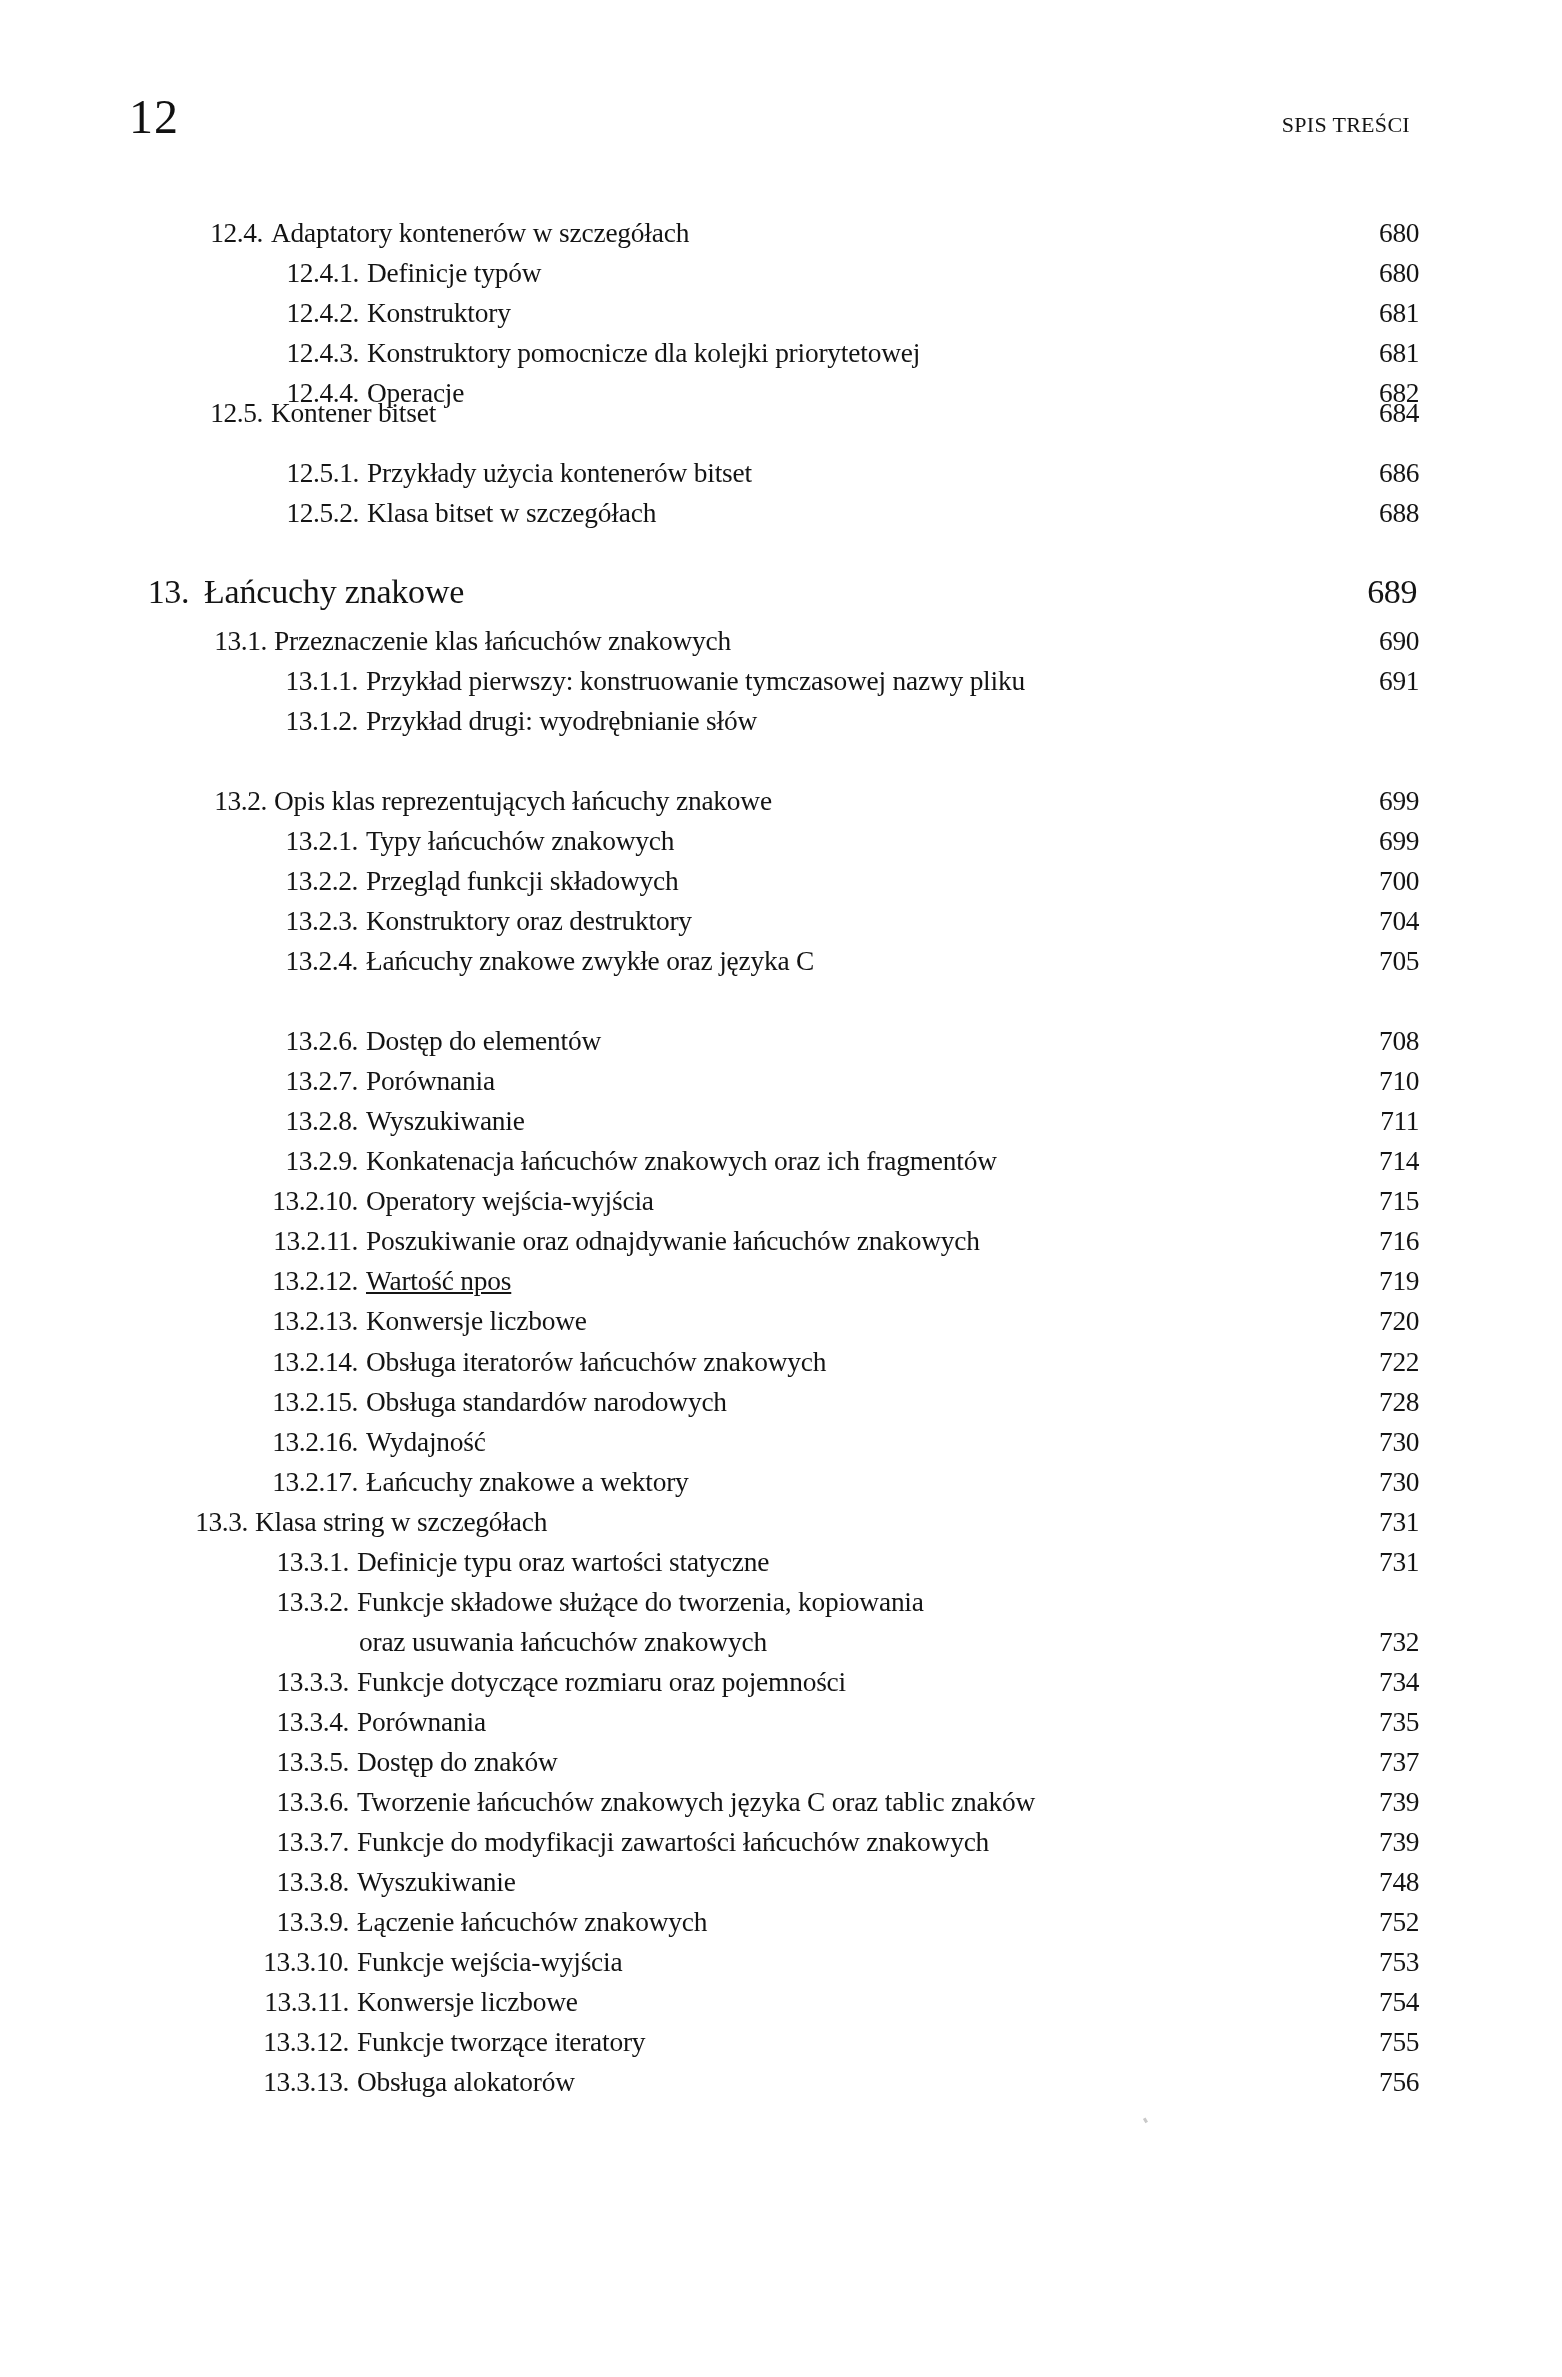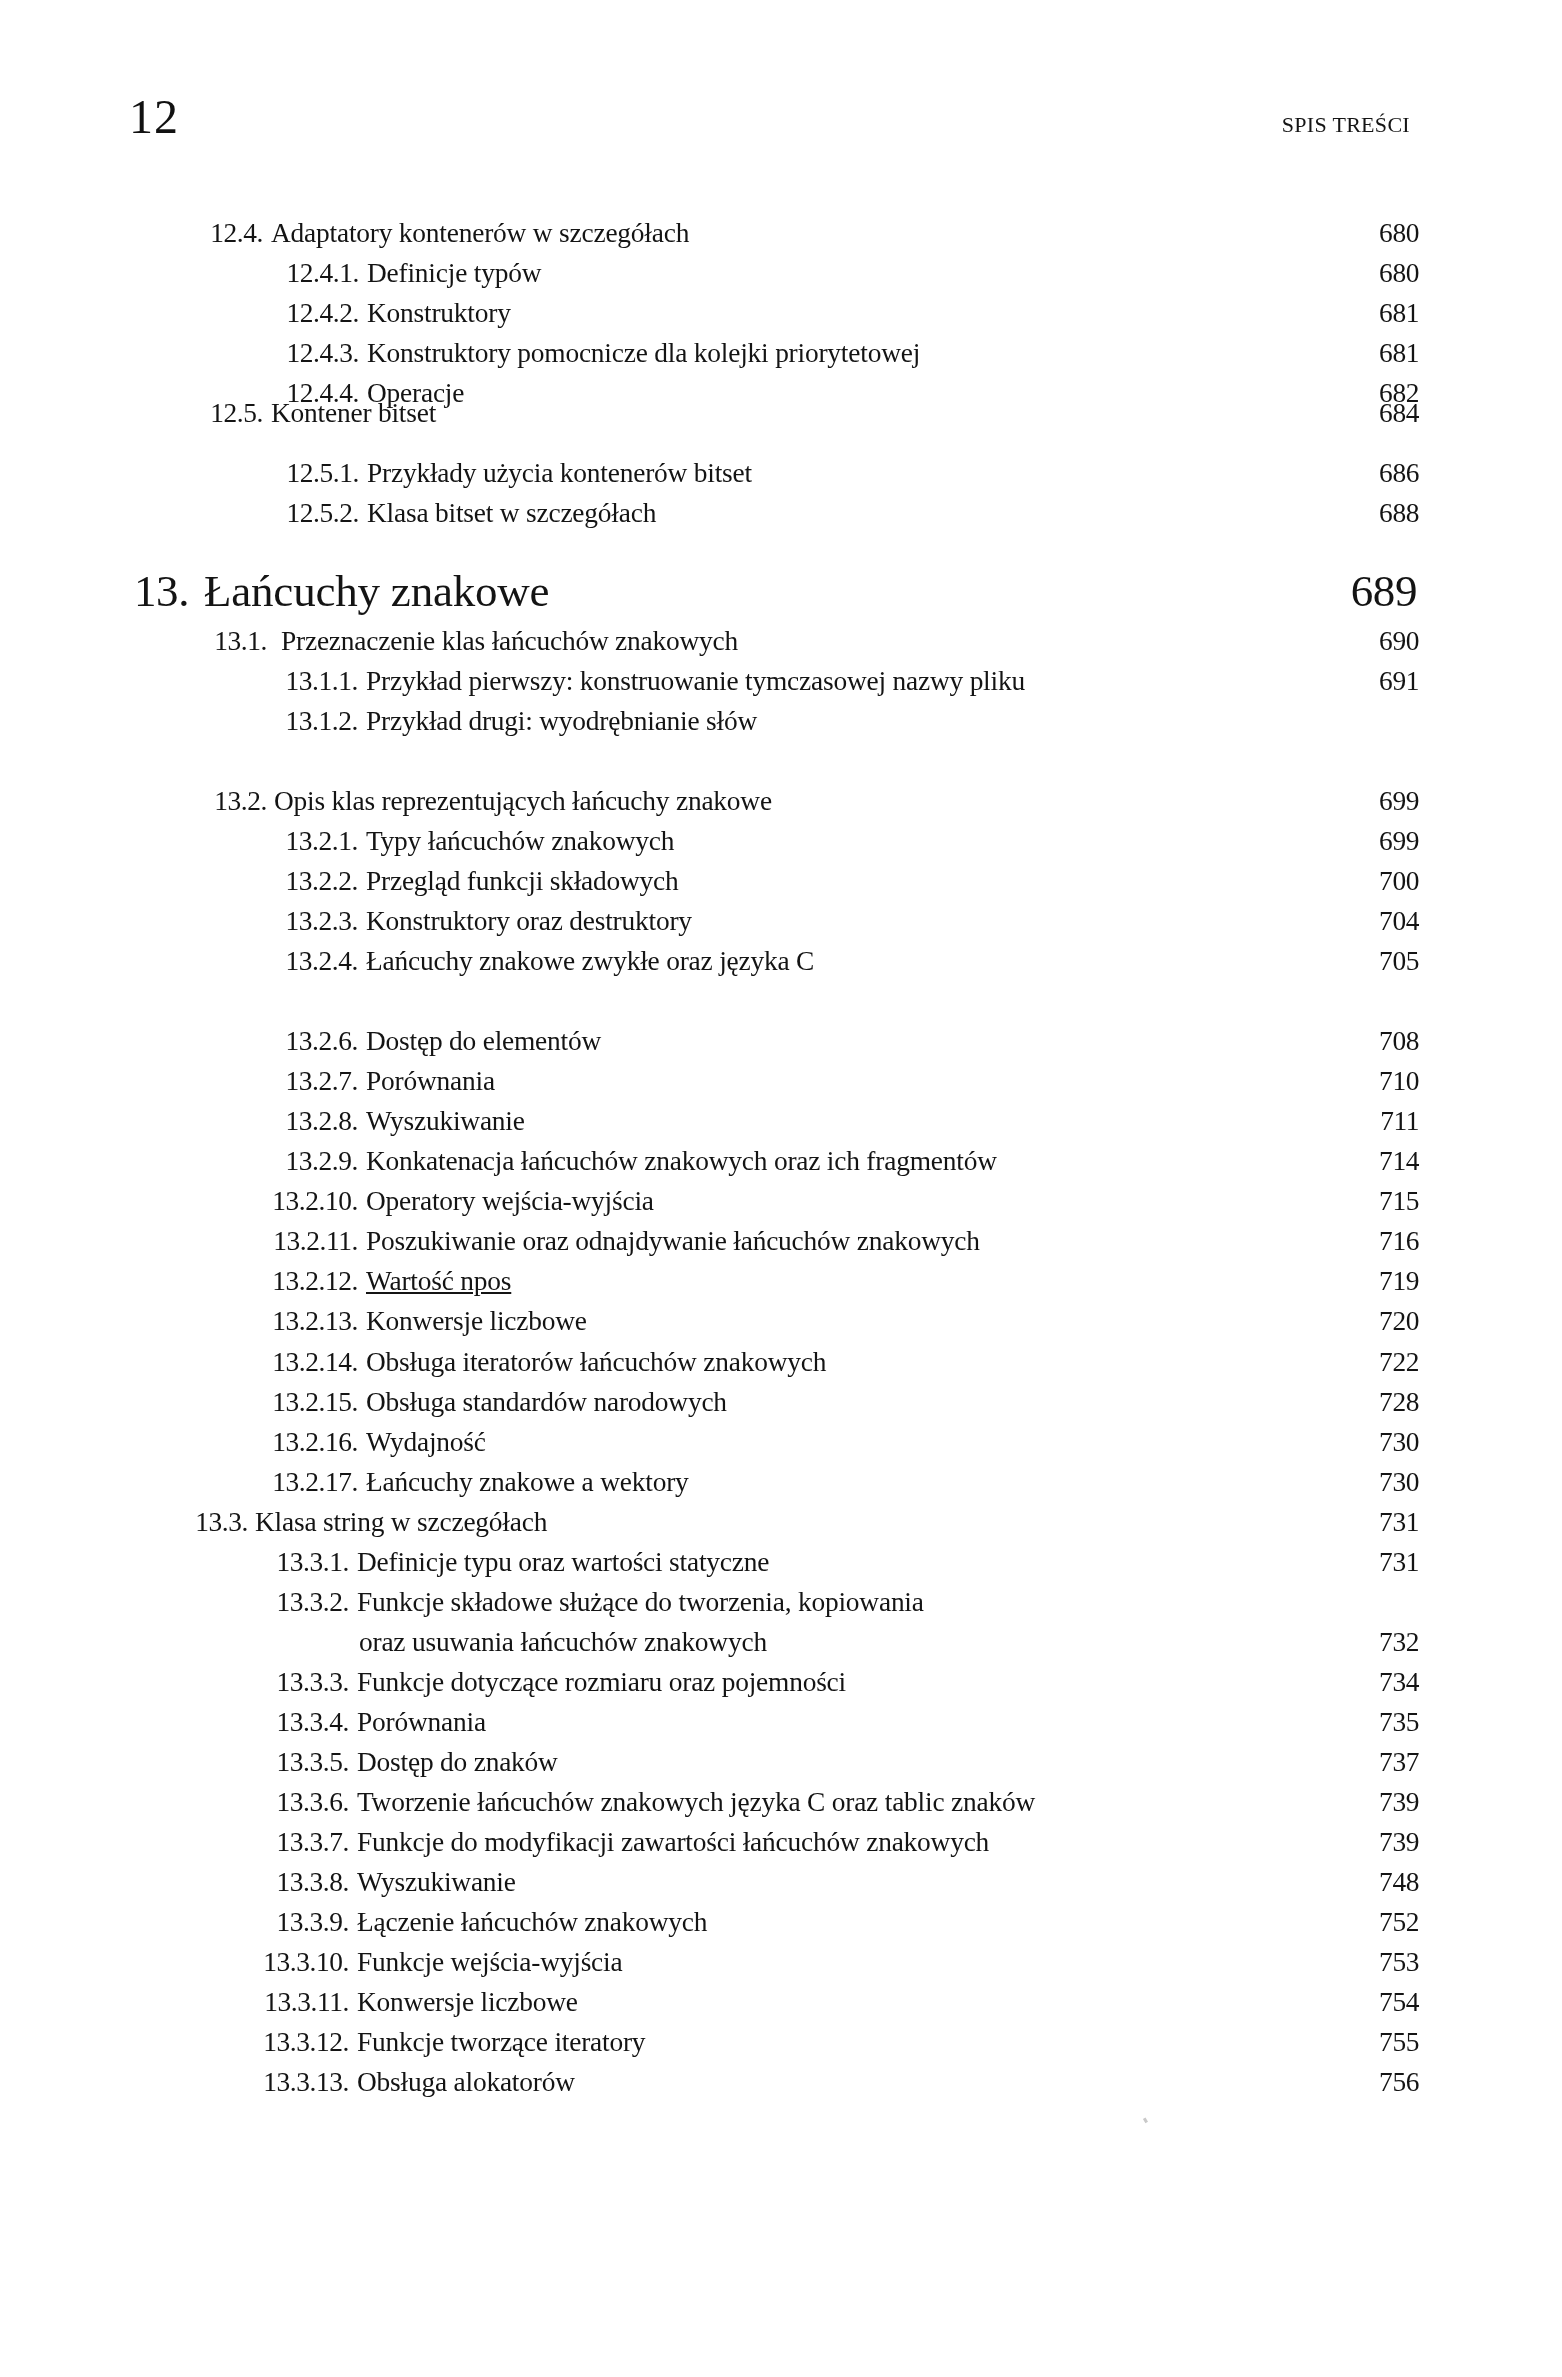--- a/index.html
+++ b/index.html
@@ -66,21 +66,21 @@
     position: absolute;
     letter-spacing: -0.2px;
   }
   .toc-row .page-num {
     position: absolute;
     right: 143px;
     text-align: right;
     letter-spacing: -0.4px;
   }
   .toc-row.chapter {
-    font-size: 45px;
+    font-size: 34px;
     line-height: 45px;
     height: 48px;
   }
   .toc-row.chapter .page-num {
     right: 145px;
   }
   .dust {
     position: absolute;
     width: 2.6px; height: 5.1px;
     background: #c9c9c9;
@@ -135,21 +135,21 @@
         <span class="title" style="left: 367px;">Klasa bitset w szczegółach</span>
         <span class="page-num">688</span>
       </div>
       <div class="toc-row chapter" style="top: 569px;">
         <span class="num" style="right: 1373px;">13.</span>
         <span class="title" style="left: 204px;">Łańcuchy znakowe</span>
         <span class="page-num">689</span>
       </div>
       <div class="toc-row" style="top: 624px;">
         <span class="num" style="right: 1295px;">13.1.</span>
-        <span class="title" style="left: 274px; margin-left: 7px;">Przeznaczenie klas łańcuchów znakowych</span>
+        <span class="title" style="left: 274px;">Przeznaczenie klas łańcuchów znakowych</span>
         <span class="page-num">690</span>
       </div>
       <div class="toc-row" style="top: 664px;">
         <span class="num" style="right: 1204px;">13.1.1.</span>
         <span class="title" style="left: 366px;">Przykład pierwszy: konstruowanie tymczasowej nazwy pliku</span>
         <span class="page-num">691</span>
       </div>
       <div class="toc-row" style="top: 704px;">
         <span class="num" style="right: 1204px;">13.1.2.</span>
         <span class="title" style="left: 366px;">Przykład drugi: wyodrębnianie słów</span>

